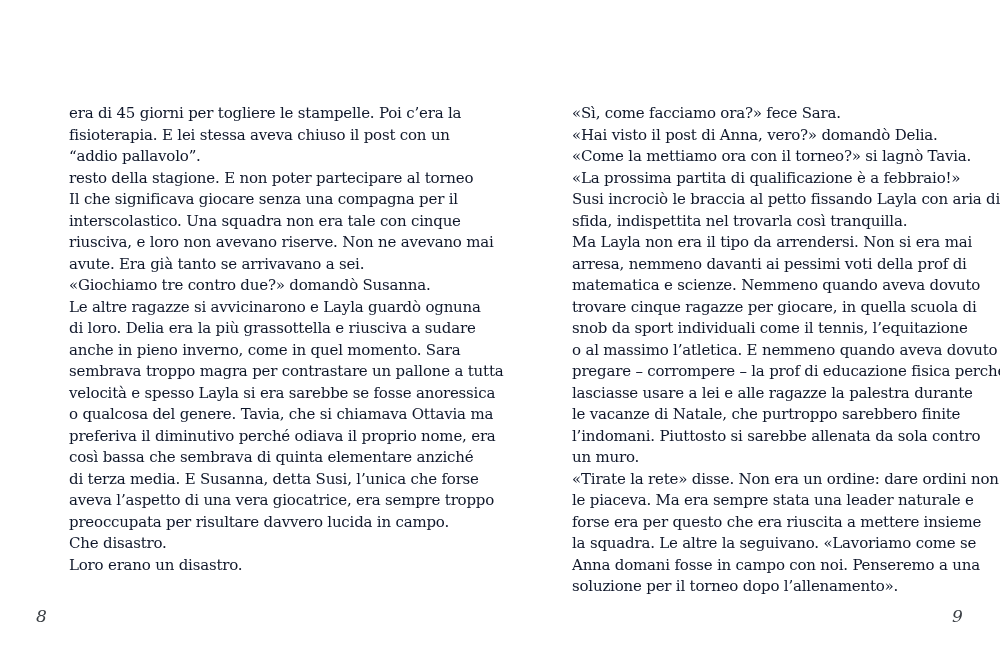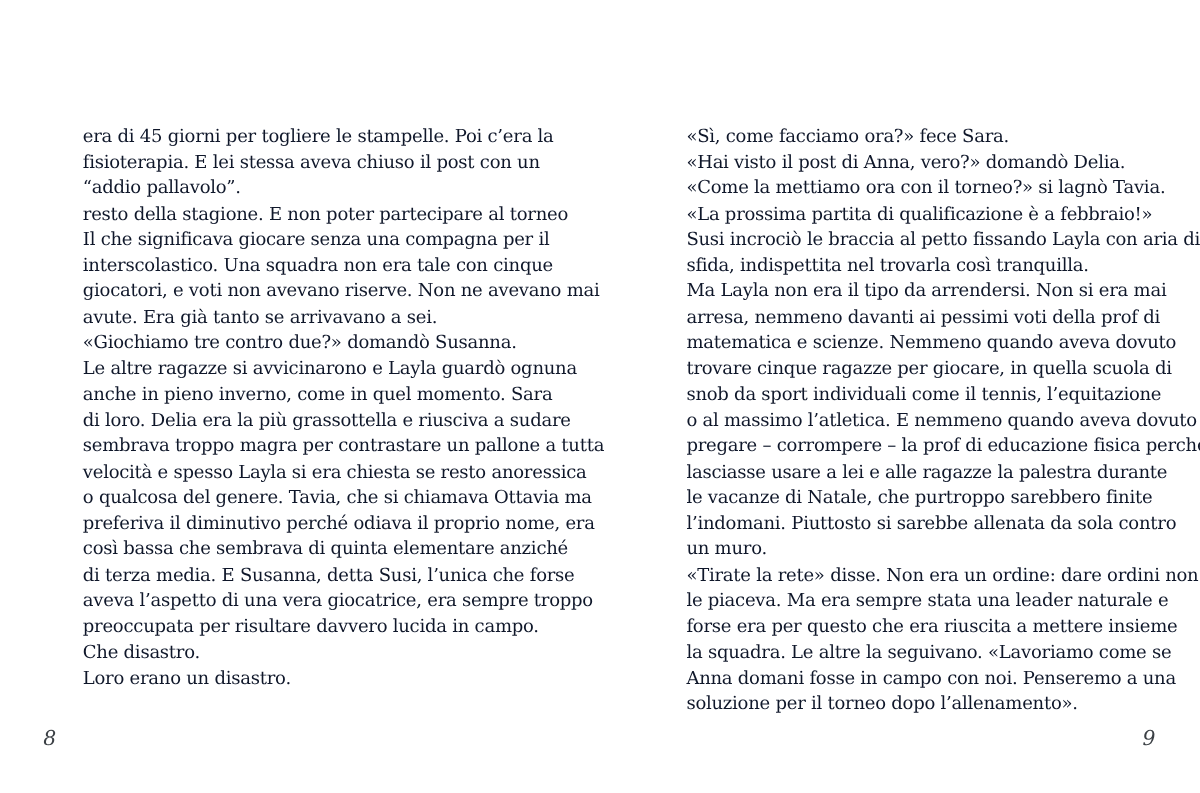--- a/index.html
+++ b/index.html
@@ -45,28 +45,28 @@
 
 <div class="spread">
 
   <div class="text-col col-left">
       <div class="line">era di 45 giorni per togliere le stampelle. Poi c’era la</div>
       <div class="line">fisioterapia. E lei stessa aveva chiuso il post con un</div>
       <div class="line">“addio pallavolo”.</div>
       <div class="line">resto della stagione. E non poter partecipare al torneo</div>
       <div class="line">Il che significava giocare senza una compagna per il</div>
       <div class="line">interscolastico. Una squadra non era tale con cinque</div>
-      <div class="line">giocatori, e voti non avevano riserve. Non ne avevano mai</div>
+      <div class="line">riusciva, e loro non avevano riserve. Non ne avevano mai</div>
       <div class="line">avute. Era già tanto se arrivavano a sei.</div>
       <div class="line">«Giochiamo tre contro due?» domandò Susanna.</div>
       <div class="line">Le altre ragazze si avvicinarono e Layla guardò ognuna</div>
+      <div class="line">di loro. Delia era la più grassottella e riusciva a sudare</div>
       <div class="line">anche in pieno inverno, come in quel momento. Sara</div>
-      <div class="line">di loro. Delia era la più grassottella e riusciva a sudare</div>
       <div class="line">sembrava troppo magra per contrastare un pallone a tutta</div>
-      <div class="line">velocità e spesso Layla si era chiesta se resto anoressica</div>
+      <div class="line">velocità e spesso Layla si era sarebbe se fosse anoressica</div>
       <div class="line">o qualcosa del genere. Tavia, che si chiamava Ottavia ma</div>
       <div class="line">preferiva il diminutivo perché odiava il proprio nome, era</div>
       <div class="line">così bassa che sembrava di quinta elementare anziché</div>
       <div class="line">di terza media. E Susanna, detta Susi, l’unica che forse</div>
       <div class="line">aveva l’aspetto di una vera giocatrice, era sempre troppo</div>
       <div class="line">preoccupata per risultare davvero lucida in campo.</div>
       <div class="line">Che disastro.</div>
       <div class="line"><span style="">Loro</span><span> erano un disastro.</span></div>
     </div>
 

